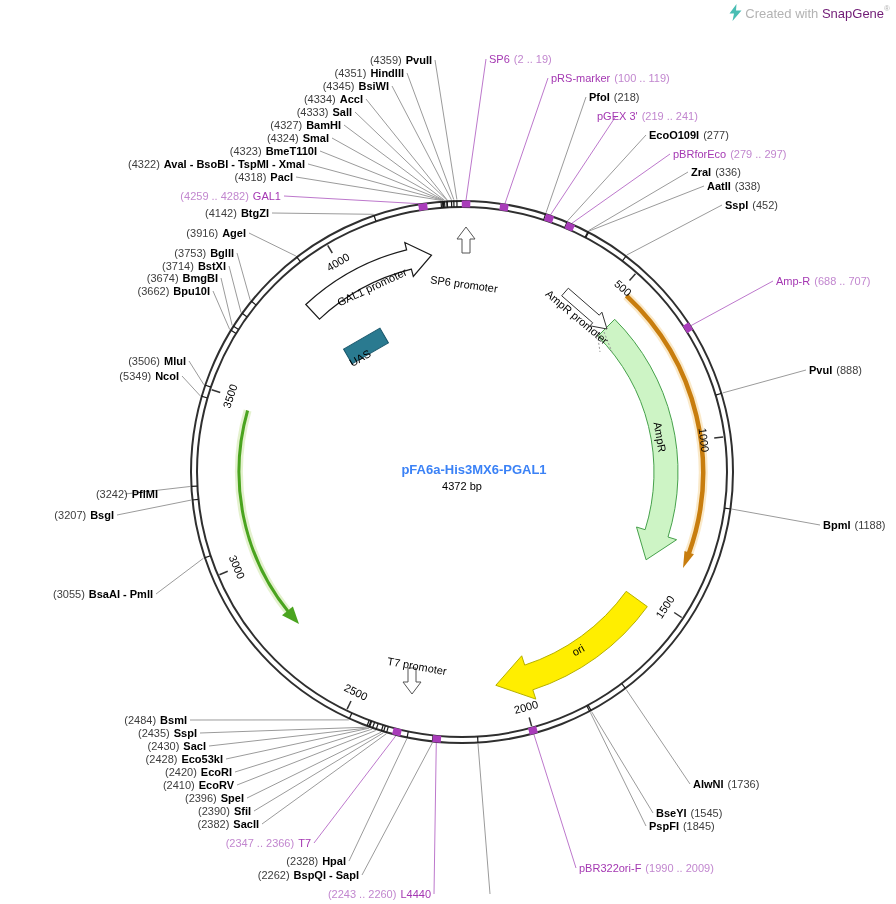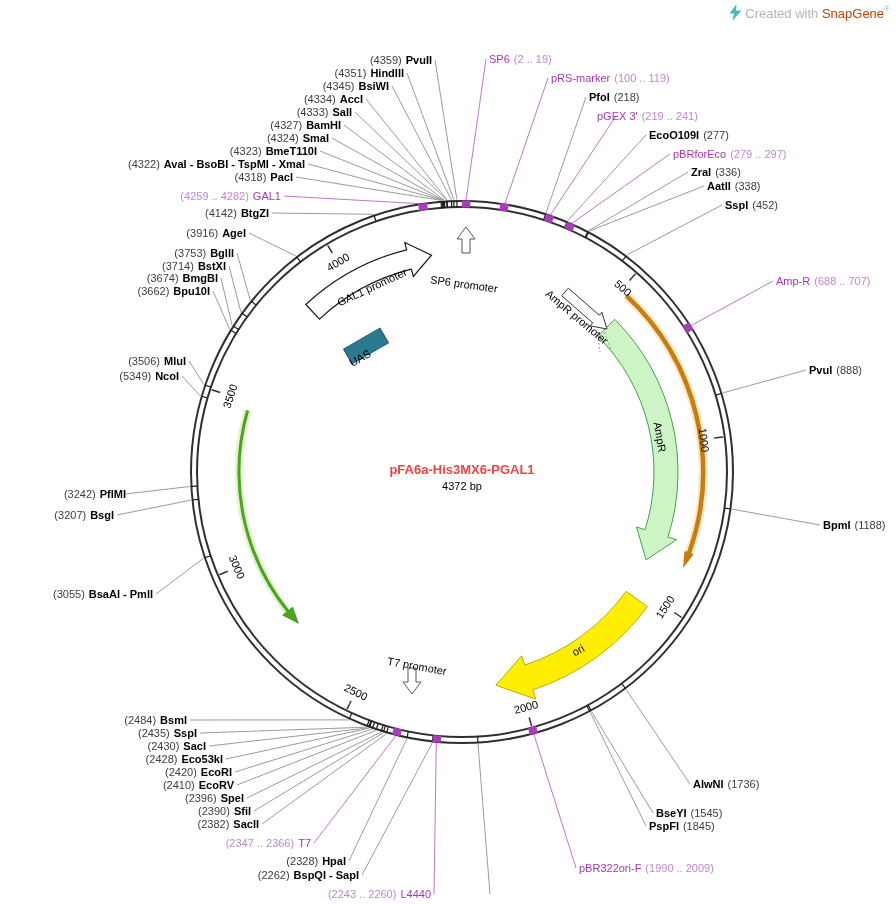--- a/index.html
+++ b/index.html
@@ -7,25 +7,25 @@
   body{font-family:"Liberation Sans","DejaVu Sans",sans-serif;position:relative}
   #map-svg{position:absolute;left:0;top:0}
   #labels{position:absolute;left:0;top:0;width:896px;height:904px}
   .site-label{position:absolute;white-space:nowrap;font-size:11px;line-height:14px;color:#3d3d3d}
   .site-label span:first-child{margin-right:4px}
   .site-label .name{font-weight:bold;color:#000}
   .site-label.primer .name{color:#a437b2;font-weight:normal}
   .site-label.primer .pos{color:#c287cf}
   .tick-label{position:absolute;font-size:11px;color:#000;white-space:nowrap}
   .feature-label{position:absolute;font-size:11px;color:#000;white-space:nowrap}
-  #plasmid-name{position:absolute;left:462px;top:462px;transform:translateX(-50%);font-size:13px;font-weight:bold;color:#ef4444;white-space:nowrap}
+  #plasmid-name{position:absolute;left:474px;top:462px;transform:translateX(-50%);font-size:13px;font-weight:bold;color:#3b82f6;white-space:nowrap}
   #plasmid-size{position:absolute;left:462px;top:480px;transform:translateX(-50%);font-size:11px;color:#000}
   #watermark{position:absolute;top:4px;right:6px;font-size:13px;color:#b3b3b3;white-space:nowrap}
   #watermark svg{vertical-align:-3px;margin-right:3px}
-  .wm-brand{color:#c2410c}
+  .wm-brand{color:#701a75}
   .wm-reg{font-size:8px;vertical-align:top;color:#b3b3b3}
 </style>
 </head>
 <body>
 
 <div id="stage">
   <svg id="map-svg" width="896" height="904" viewBox="0 0 896 904">
     <g id="g-lines">
         <line x1="435" y1="60" x2="456.9" y2="199.5" stroke="#9b9b9b" stroke-width="1"></line>
         <line x1="407" y1="73" x2="453.8" y2="199.6" stroke="#9b9b9b" stroke-width="1"></line>
@@ -180,21 +180,21 @@
       <div class="site-label enzyme" style="right: 603px; top: 170px;"><span class="pos">(4318)</span><span class="name">PacI</span></div>
       <div class="site-label primer" style="right: 615px; top: 189px;"><span class="pos">(4259 .. 4282)</span><span class="name">GAL1</span></div>
       <div class="site-label enzyme" style="right: 627px; top: 206px;"><span class="pos">(4142)</span><span class="name">BtgZI</span></div>
       <div class="site-label enzyme" style="right: 650px; top: 226px;"><span class="pos">(3916)</span><span class="name">AgeI</span></div>
       <div class="site-label enzyme" style="right: 662px; top: 246px;"><span class="pos">(3753)</span><span class="name">BglII</span></div>
       <div class="site-label enzyme" style="right: 670px; top: 259px;"><span class="pos">(3714)</span><span class="name">BstXI</span></div>
       <div class="site-label enzyme" style="right: 678px; top: 271px;"><span class="pos">(3674)</span><span class="name">BmgBI</span></div>
       <div class="site-label enzyme" style="right: 686px; top: 284px;"><span class="pos">(3662)</span><span class="name">Bpu10I</span></div>
       <div class="site-label enzyme" style="right: 710px; top: 354px;"><span class="pos">(3506)</span><span class="name">MluI</span></div>
       <div class="site-label enzyme" style="right: 717px; top: 369px;"><span class="pos">(5349)</span><span class="name">NcoI</span></div>
-      <div class="site-label enzyme" style="right: 770px; top: 487px; margin-left: 20px;"><span class="pos">(3242)</span><span class="name">PflMI</span></div>
+      <div class="site-label enzyme" style="right: 738px; top: 487px; margin-left: 20px;"><span class="pos">(3242)</span><span class="name">PflMI</span></div>
       <div class="site-label enzyme" style="right: 782px; top: 508px;"><span class="pos">(3207)</span><span class="name">BsgI</span></div>
       <div class="site-label enzyme" style="right: 743px; top: 587px;"><span class="pos">(3055)</span><span class="name">BsaAI - PmlI</span></div>
       <div class="site-label enzyme" style="right: 709px; top: 713px;"><span class="pos">(2484)</span><span class="name">BsmI</span></div>
       <div class="site-label enzyme" style="right: 699px; top: 726px;"><span class="pos">(2435)</span><span class="name">SspI</span></div>
       <div class="site-label enzyme" style="right: 690px; top: 739px;"><span class="pos">(2430)</span><span class="name">SacI</span></div>
       <div class="site-label enzyme" style="right: 673px; top: 752px;"><span class="pos">(2428)</span><span class="name">Eco53kI</span></div>
       <div class="site-label enzyme" style="right: 664px; top: 765px;"><span class="pos">(2420)</span><span class="name">EcoRI</span></div>
       <div class="site-label enzyme" style="right: 662px; top: 778px;"><span class="pos">(2410)</span><span class="name">EcoRV</span></div>
       <div class="site-label enzyme" style="right: 652px; top: 791px;"><span class="pos">(2396)</span><span class="name">SpeI</span></div>
       <div class="site-label enzyme" style="right: 645px; top: 804px;"><span class="pos">(2390)</span><span class="name">SfiI</span></div>

